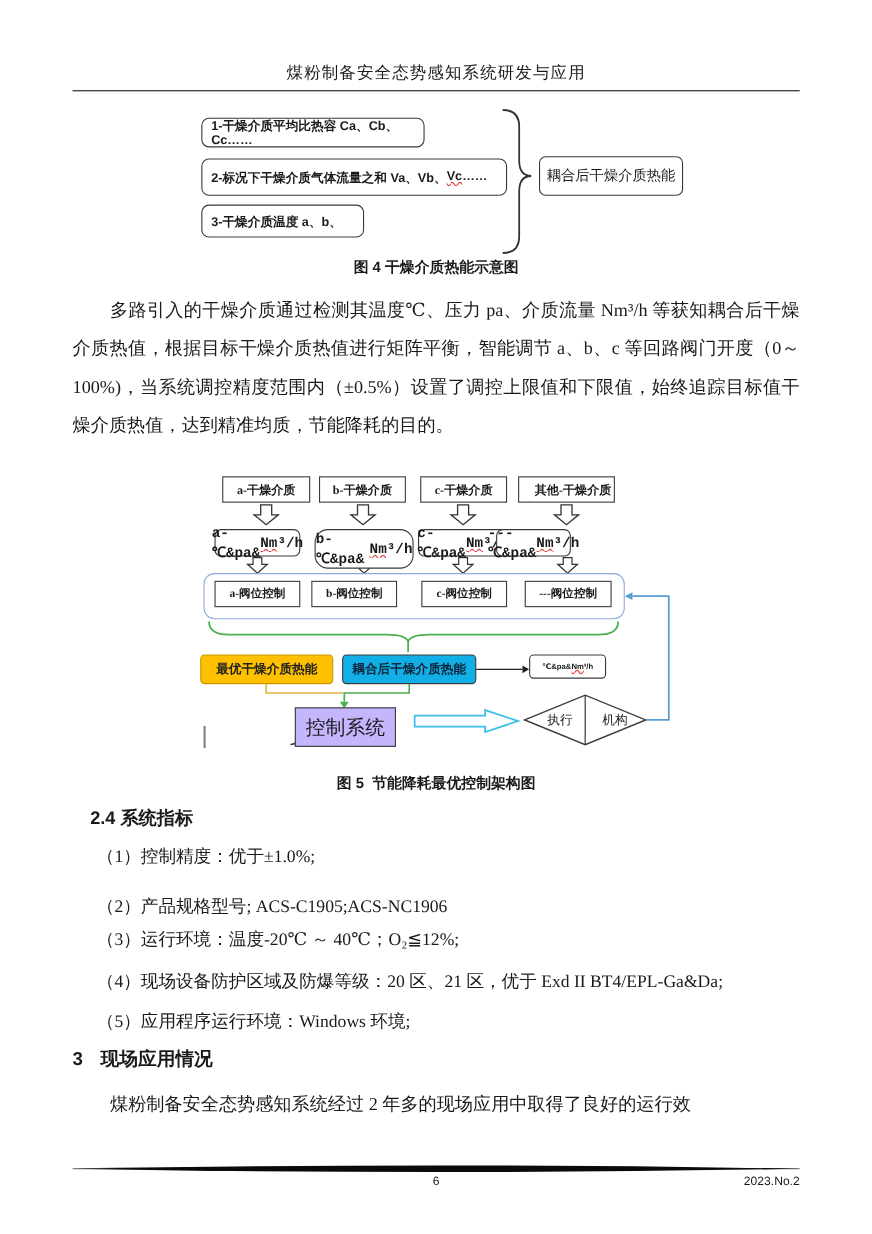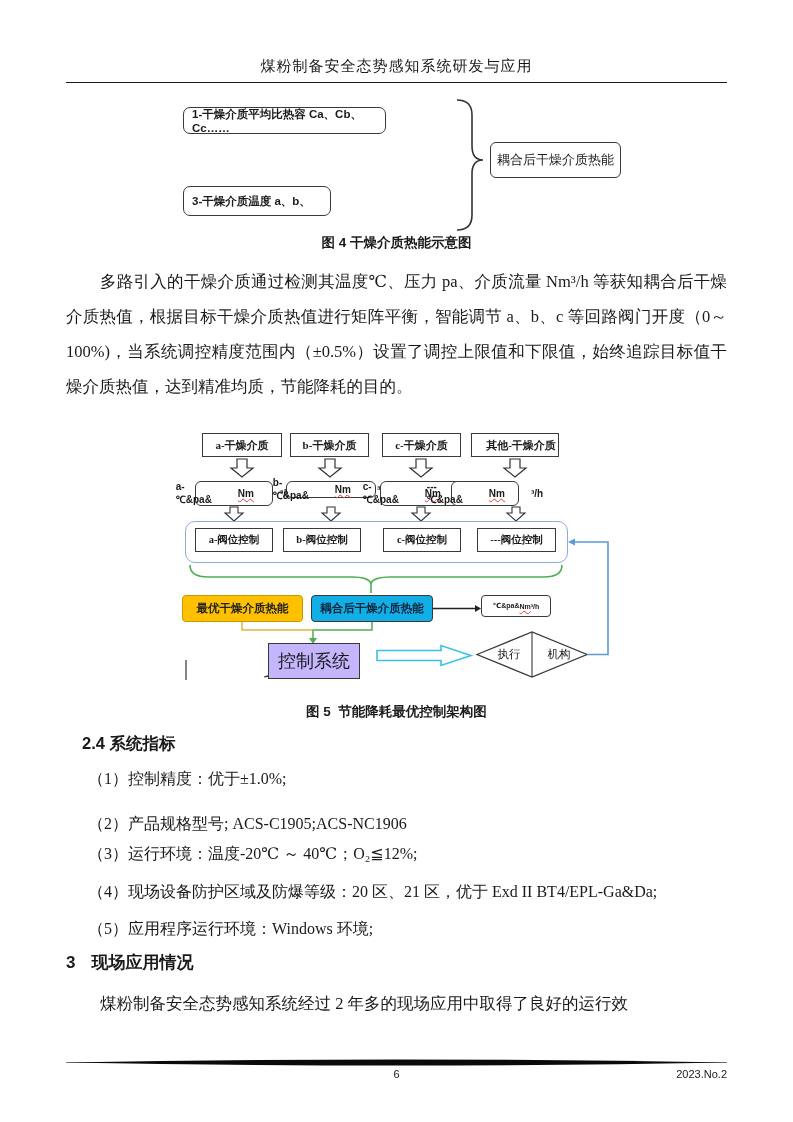--- a/index.html
+++ b/index.html
@@ -22,21 +22,21 @@
   .cap4{top:234px;}
   .cap5{top:703px;}
   .para{left:66px;width:661px;font-size:16.5px;line-height:35px;text-align:justify;text-indent:34px;}
   .p1{top:264px;}
   .p2{top:986px;}
   
   #fig5{left:0;top:420px;width:793px;height:280px;}
   .f5box{position:absolute;border:1.3px solid #3a3a3a;border-radius:0;background:#fff;
          display:flex;align-items:center;justify-content:center;box-sizing:border-box;
          font-weight:bold;font-size:11px;}
-  .f5small{font-family:Liberation Sans, sans-serif;font-size:10px;font-weight:bold;border-radius:6px;gap:26px;}
+  .f5small{font-family:Liberation Mono, monospace;font-size:13px;font-weight:bold;border-radius:6px;}
   .misspell{text-decoration:underline wavy #e03c3c;text-decoration-thickness:1px;}
   .f5container{position:absolute;left:185px;top:101px;width:383px;height:42px;
                border:1.6px solid #8FAADC;border-radius:10px;box-sizing:border-box;}
   .f5orange{position:absolute;left:182px;top:175px;width:121px;height:27px;background:#FFC000;
             border:1.6px solid #C99700;border-radius:4px;display:flex;align-items:center;justify-content:center;
             font-weight:bold;font-size:11.5px;color:#222;box-sizing:border-box;}
   .f5blue{position:absolute;left:311px;top:175px;width:122px;height:27px;background:#12AEE6;
           border:1.6px solid #3a3a3a;border-radius:4px;display:flex;align-items:center;justify-content:center;
           font-weight:bold;font-size:11.5px;color:#11243a;box-sizing:border-box;}
   .f5out{position:absolute;left:481px;top:175px;width:70px;height:22px;border:1.3px solid #3a3a3a;border-radius:4px;
@@ -59,20 +59,25 @@
 </style>
 </head>
 <body>
 
 <div id="page">
 
   <div class="abs hdr-title">煤粉制备安全态势感知系统研发与应用</div>
   <div class="abs hdr-line"></div>
 
   <div class="abs f4box f4b1">1-干燥介质平均比热容 Ca、Cb、Cc……</div>
+  <div class="abs f4box f4b2">
+      <span>2-标况下干燥介质气体流量之和 Va、Vb、</span>
+      <span class="misspell">Vc</span>
+      <span>……</span>
+    </div>
   <div class="abs f4box f4b3">3-干燥介质温度 a、b、</div>
 
   <svg class="abs" style="left:450px;top:98px;" width="40" height="138">
     <path d="M7,2 Q22,2 22,17 L22,48 Q22,62 33,62 Q22,62 22,76 L22,117 Q22,132 7,132" fill="none" stroke="#333" stroke-width="1.6"></path>
   </svg>
   <div class="abs f4res">耦合后干燥介质热能</div>
   <div class="abs caption cap4">图 4 干燥介质热能示意图</div>
 
   <div class="abs para p1">多路引入的干燥介质通过检测其温度℃、压力 pa、介质流量 Nm³/h 等获知耦合后干燥介质热值，根据目标干燥介质热值进行矩阵平衡，智能调节 a、b、c 等回路阀门开度（0～100%)，当系统调控精度范围内（±0.5%）设置了调控上限值和下限值，始终追踪目标值干燥介质热值，达到精准均质，节能降耗的目的。</div>
 
@@ -118,21 +123,21 @@
     <div class="f5box" style="left:202px;top:13px;width:80px;height:24px;">a-干燥介质</div>
     <div class="f5box" style="left:290px;top:13px;width:79px;height:24px;">b-干燥介质</div>
     <div class="f5box" style="left:382px;top:13px;width:79px;height:24px;">c-干燥介质</div>
     <div class="f5box" style="left:471px;top:13px;width:88px;height:24px;padding-left:12px;">其他-干燥介质</div>
 
     <div class="f5box f5small" style="left:195px;top:61px;width:78px;height:25px;">
         <span>a-℃&amp;pa&amp;</span>
         <span class="misspell">Nm</span>
         <span>³/h</span>
       </div>
-    <div class="f5box f5small" style="left:286px;top:61px;width:90px;height:17px;">
+    <div class="f5box f5small" style="left:286px;top:61px;width:90px;height:36px;border-radius:12px;">
         <span>b-℃&amp;pa&amp;</span>
         <span class="misspell">Nm</span>
         <span>³/h</span>
       </div>
     <div class="f5box f5small" style="left:380px;top:61px;width:82px;height:25px;">
         <span>c-℃&amp;pa&amp;</span>
         <span class="misspell">Nm</span>
         <span>³/h</span>
       </div>
     <div class="f5box f5small" style="left:451px;top:61px;width:68px;height:25px;">

